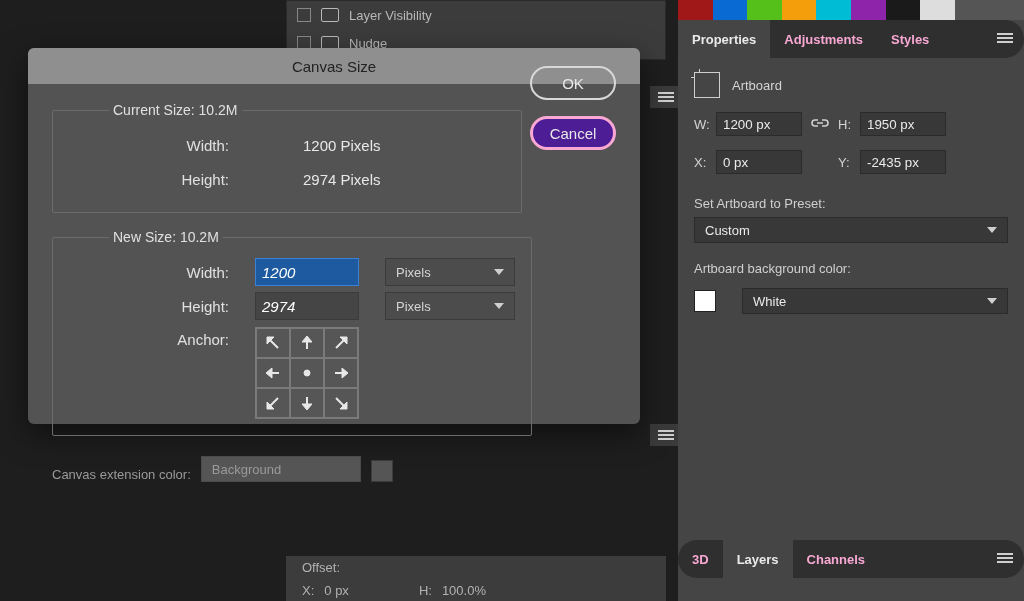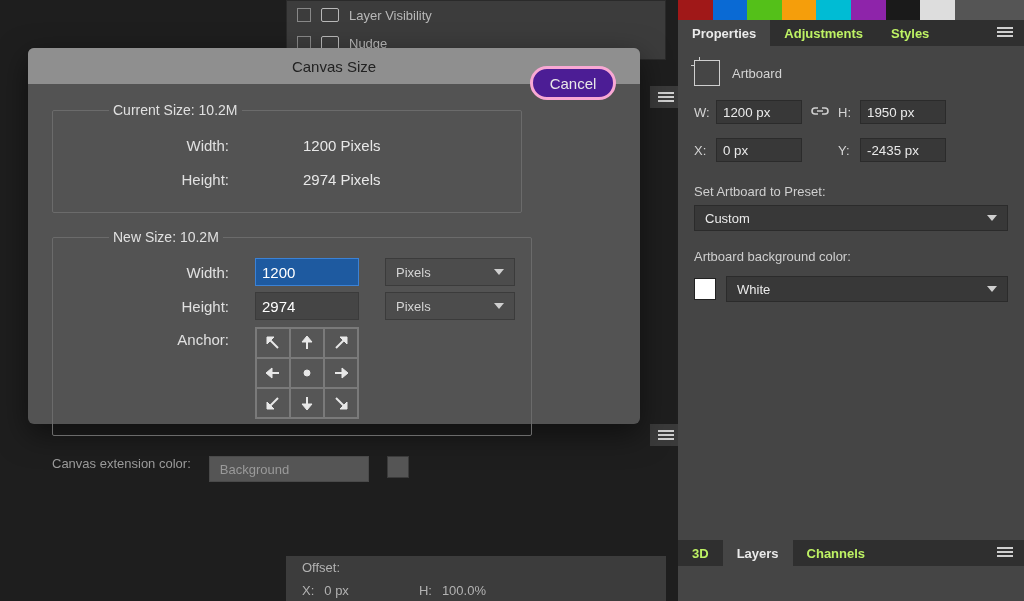--- a/index.html
+++ b/index.html
@@ -1,43 +1,43 @@
 <!DOCTYPE html>
 <html><head>
 <meta charset="utf-8">
 <style>
   * { box-sizing: border-box; margin: 0; padding: 0; font-family: -apple-system, BlinkMacSystemFont, "Segoe UI", Arial, sans-serif; }
   html, body { width: 1024px; height: 601px; overflow: hidden; background: #1e1e1e; color: #d4d4d4; font-size: 13px; }
 
   
   .right-panel { position: absolute; left: 678px; top: 0; right: 0; bottom: 0; background: #454545; }
   .thumb-strip { height: 20px; background: linear-gradient(to right,#a01818 0 10%,#0a6ad4 10% 20%,#54c019 20% 30%,#f59e0b 30% 40%,#00bcd4 40% 50%,#8e24aa 50% 60%,#1a1a1a 60% 70%,#ddd 70% 80%,#555 80% 100%); }
-  .tab-row { display: flex; align-items: center; height: 26px; background: #2f2f2f; }
-  .tab { padding: 0 14px; height: 100%; display: flex; align-items: center; color: #bef264; font-weight: 600; cursor: pointer; }
+  .tab-row { display: flex; align-items: center; height: 38px; background: #2f2f2f; border-radius: 19px; }
+  .tab { padding: 0 14px; height: 100%; display: flex; align-items: center; color: #f9a8d4; font-weight: 600; cursor: pointer; }
   .tab.active { background: #454545; color: #eaeaea; }
   .fly-menu { margin-left: auto; margin-right: 10px; }
   .fly-menu svg { stroke: #cfcfcf; }
 
   .section-head { display: flex; align-items: center; padding: 14px 16px 10px; }
   .artboard-icon { width: 26px; height: 26px; border: 1px solid #cfcfcf; margin-right: 12px; position: relative; }
   .artboard-icon::before, .artboard-icon::after { content:""; position:absolute; background:#cfcfcf; }
   .artboard-icon::before { left:-4px; top:4px; width:4px; height:1px; }
   .artboard-icon::after  { left:4px; top:-4px; width:1px; height:4px; }
 
   .prop-grid { display: grid; grid-template-columns: 22px 86px 36px 22px 86px; row-gap: 14px; align-items: center; padding: 4px 16px 16px; }
   .lbl { color: #d4d4d4; }
   .val-input { background: #383838; color: #eaeaea; border: 1px solid #2b2b2b; height: 24px; padding: 0 6px; width: 86px; }
   .link-icon { text-align:center; }
   .link-icon svg { stroke:#cfcfcf; }
 
   .field-label { color:#cfcfcf; padding:6px 16px 6px; }
   .select { display:flex; align-items:center; justify-content:space-between; background:#383838; color:#eaeaea; height:26px; border:1px solid #2b2b2b; margin:0 16px 12px; padding:0 10px; }
   .select .chev { width:0; height:0; border-left:5px solid transparent; border-right:5px solid transparent; border-top:6px solid #cfcfcf; }
 
-  .color-row { display:flex; align-items:center; padding:6px 16px 0; gap:10px; }
+  .color-row { display:flex; align-items:center; padding:6px 16px 0; gap:26px; }
   .swatch { width:22px; height:22px; background:#fff; border:1px solid #222; }
 
   .bottom-tabs { position:absolute; left:0; right:0; top:540px; }
 
   
   .bg-layers { position:absolute; left:286px; top:0; width:380px; height:60px; background:#3c3c3c; border:1px solid #2a2a2a; }
   .bg-row { display:flex; align-items:center; height:28px; padding:0 10px; gap:10px; color:#b8b8b8; }
   .bg-row .box { width:14px; height:14px; border:1px solid #888; }
   .bg-row .folder { width:18px; height:14px; border:1px solid #b8b8b8; border-radius:2px; }
   .bg-lower { position:absolute; left:286px; top:556px; width:380px; height:45px; background:#3c3c3c; color:#b2b2b2; }
@@ -49,36 +49,36 @@
   .dialog { position:absolute; left:28px; top:48px; width:612px; height:376px; background:#535353; border-radius:6px; box-shadow:0 10px 30px rgba(0,0,0,.5); }
   .dlg-title { height:36px; background:#8f8f8f; color:#222; display:flex; align-items:center; justify-content:center; font-size:15px; border-radius:6px 6px 0 0; }
 
   .dlg-body { position:relative; padding:18px 24px 0; }
   fieldset { border:1px solid #6b6b6b; border-radius:2px; padding:10px 16px 16px; margin-bottom:16px; position:relative; }
   legend { color:#e0e0e0; padding:0 4px; font-size:14px;margin-left:40px; }
   .row { display:flex; align-items:center; gap:26px; height:34px; }
   .klabel { width:160px; text-align:right; color:#e0e0e0; font-size:15px; }
   .kval { color:#e8e8e8; font-size:15px;margin-left:48px; }
 
-  .ninput { background:#454545; color:#fff; border:1px solid #3b3b3b; height:28px; width:104px; padding:0 6px; font-size:15px; }
+  .ninput { background:#454545; color:#fff; border:1px solid #3b3b3b; height:28px; width:104px; padding:0 6px; font-size:15px;font-style:italic; }
   .ninput.sel { background:#1e5aa0; border:1px solid #3b82d6; }
   .unit-select { display:flex; align-items:center; justify-content:space-between; background:#4c4c4c; border:1px solid #3b3b3b; height:28px; width:130px; padding:0 10px; }
   .unit-select .chev { width:0; height:0; border-left:5px solid transparent; border-right:5px solid transparent; border-top:6px solid #cfcfcf; }
 
   .cb { width:18px; height:18px; border:1px solid #8a8a8a; background:#4d4d4d; }
   .anchor-grid { display:grid; grid-template-columns:repeat(3,34px); grid-template-rows:repeat(3,30px); border:1px solid #7a7a7a; }
   .anchor-grid button { background:#565656; border:1px solid #7a7a7a; display:flex; align-items:center; justify-content:center; }
   .anchor-grid svg { stroke:#e8e8e8; fill:#e8e8e8; }
 
   .btn-col { position:absolute; right:24px; top:18px; display:flex; flex-direction:column; gap:16px; }
   .btn { width:86px; height:34px; border-radius:17px; display:flex; align-items:center; justify-content:center; color:#e8e8e8; font-size:15px; cursor:pointer; }
   .btn.ok { border:2px solid #d8d8d8; background:transparent; }
   .btn.cancel { background:#4c1d95; border:3px solid #f9a8d4; }
 
-  .ext-row { display:flex; align-items:flex-start; gap:18px; padding:4px 24px 0; color:#9a9a9a; }
+  .ext-row { display:flex; align-items:flex-end; gap:10px; padding:4px 24px 0; color:#9a9a9a; }
   .ext-select { display:flex; align-items:center; justify-content:space-between; background:#555; border:1px solid #4a4a4a; height:26px; width:160px; padding:0 10px; color:#9a9a9a; }
   .ext-sw { width:22px; height:22px; border:1px solid #3b3b3b; background:#555; }
 </style>
 </head>
 <body>
 
 <div class="bg-layers">
   <div class="bg-row">
       <span class="box"></span>
       <span class="folder"></span>
@@ -182,20 +182,21 @@
           </svg>
       </div>
     </div>
   </div>
 </div>
 
 <div class="dialog">
   <div class="dlg-title">Canvas Size</div>
 
   <div class="btn-col">
+    <div class="btn ok">OK</div>
     <div class="btn cancel">Cancel</div>
   </div>
 
   <div class="dlg-body">
     <fieldset style="width:470px">
       <legend>Current Size: 10.2M</legend>
       <div class="row">
           <div class="klabel">Width:</div>
           <div class="kval">1200 Pixels</div>
         </div>

